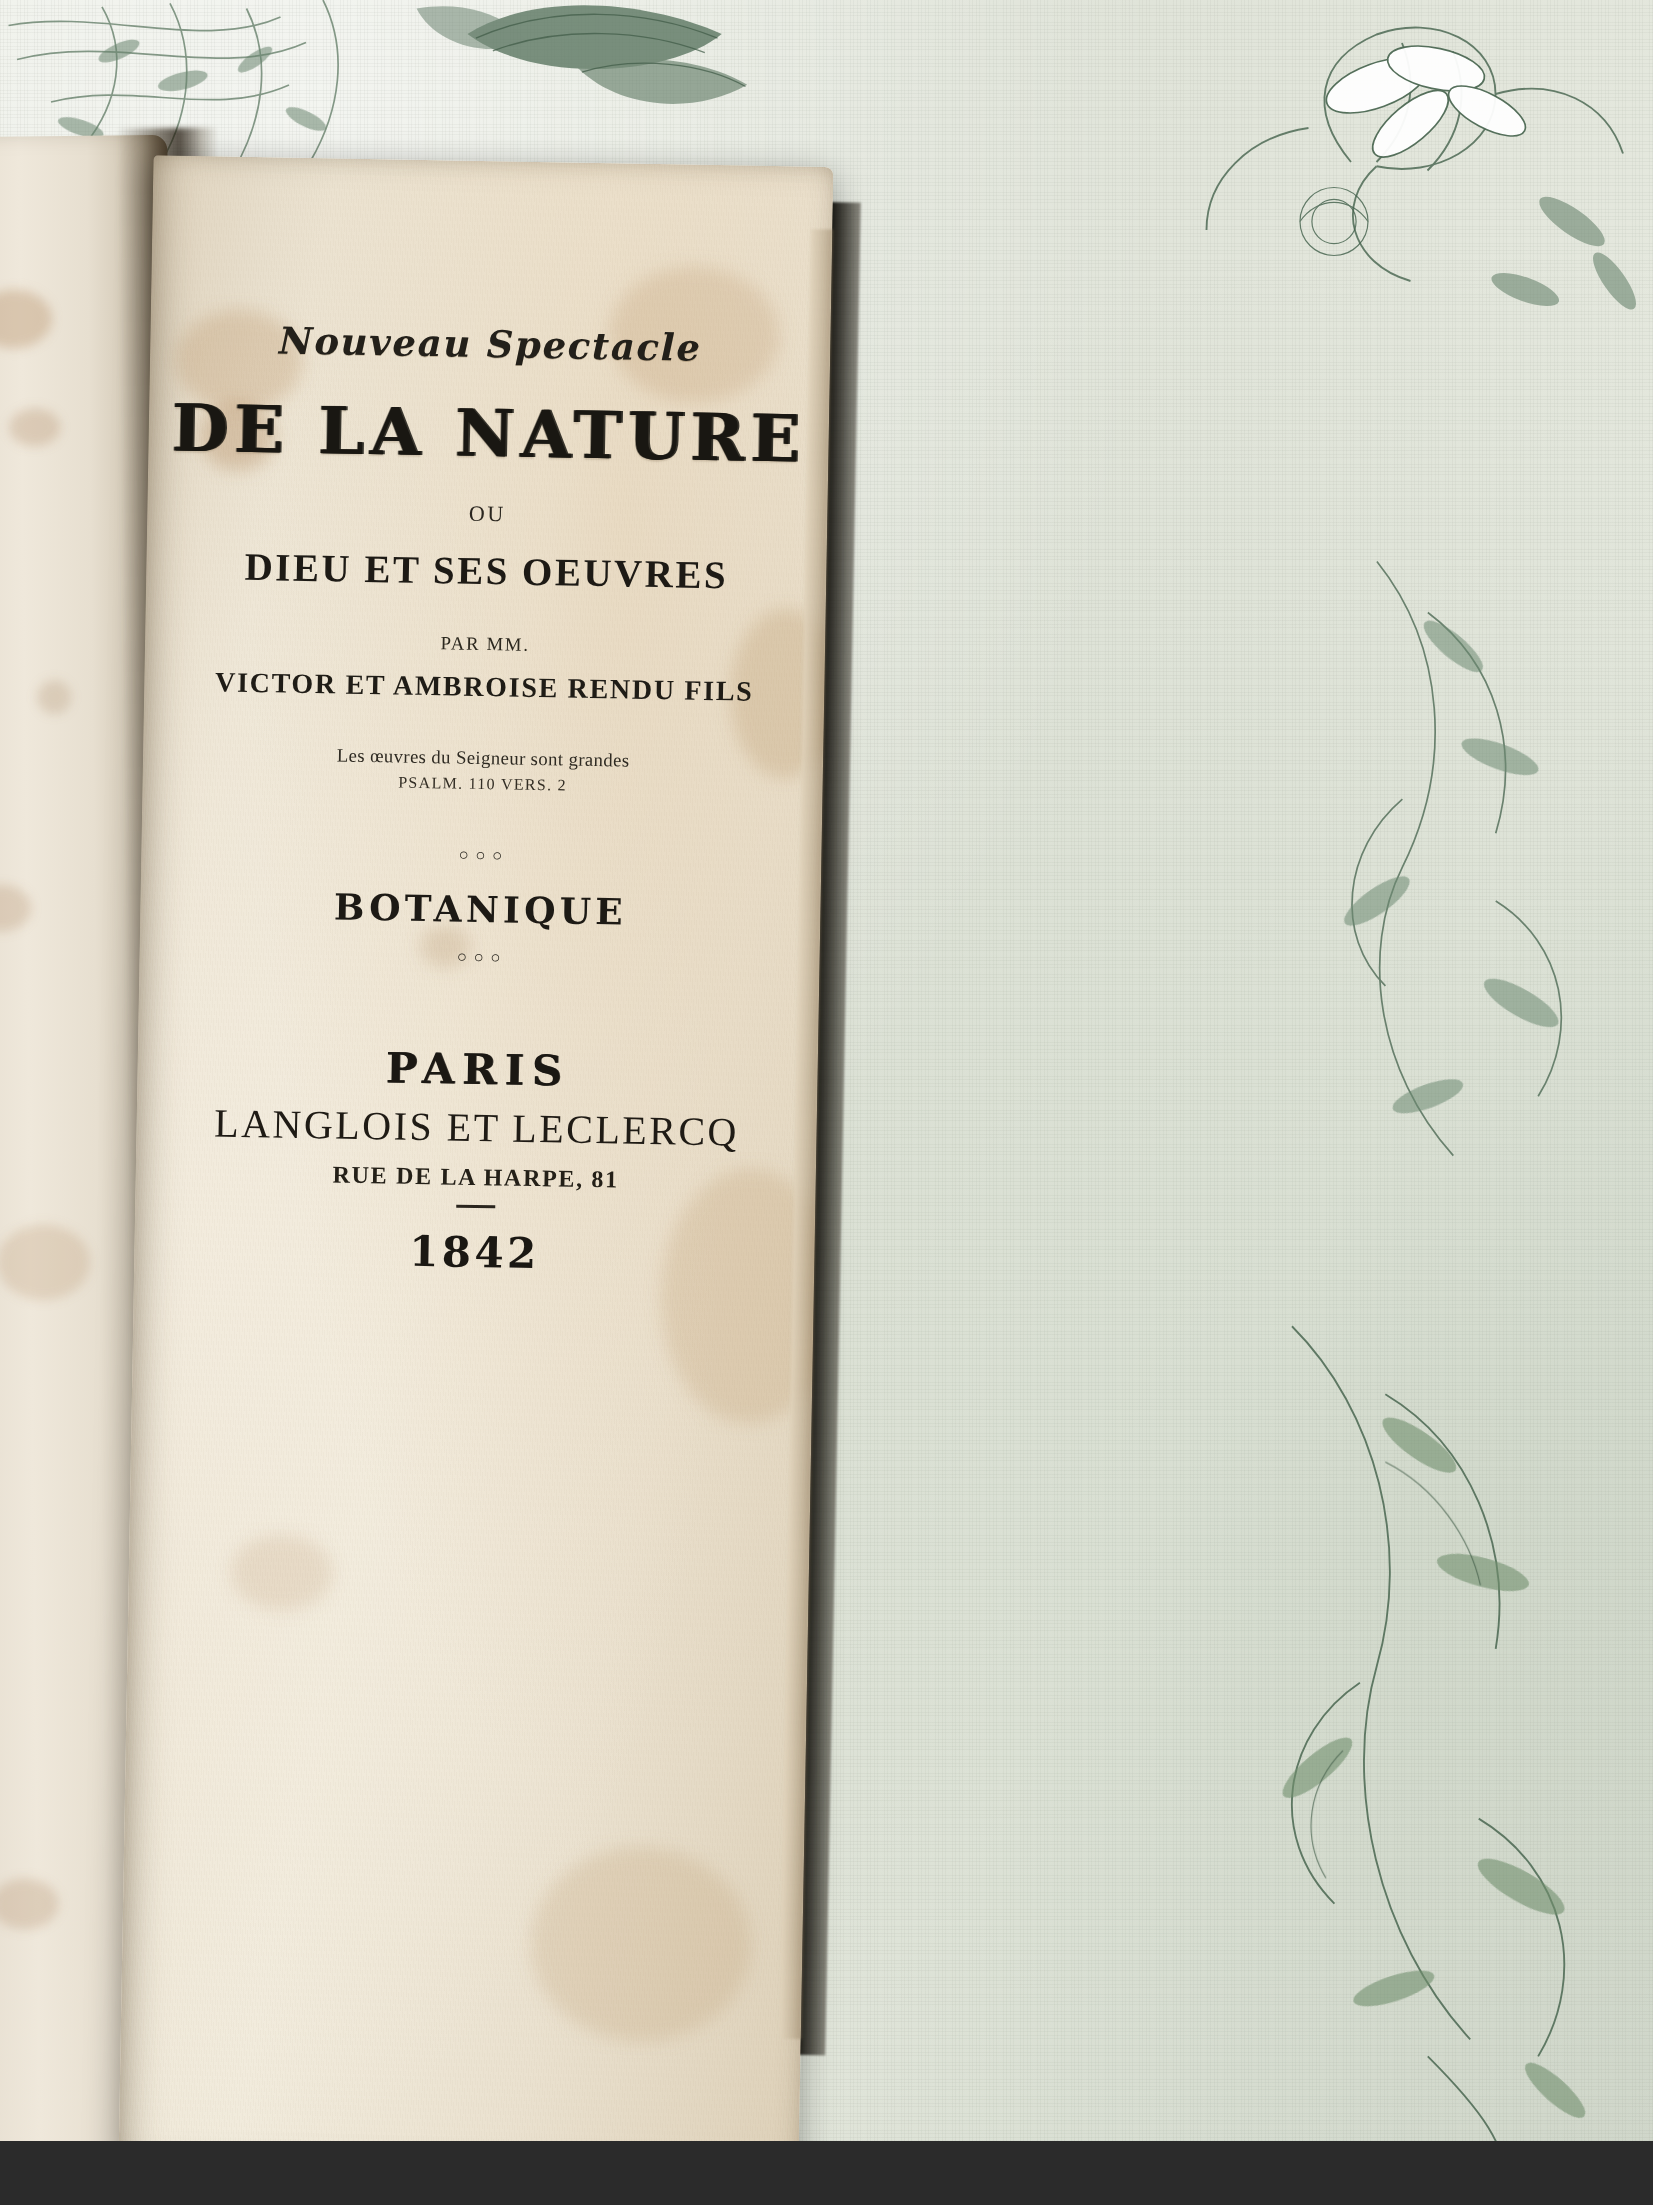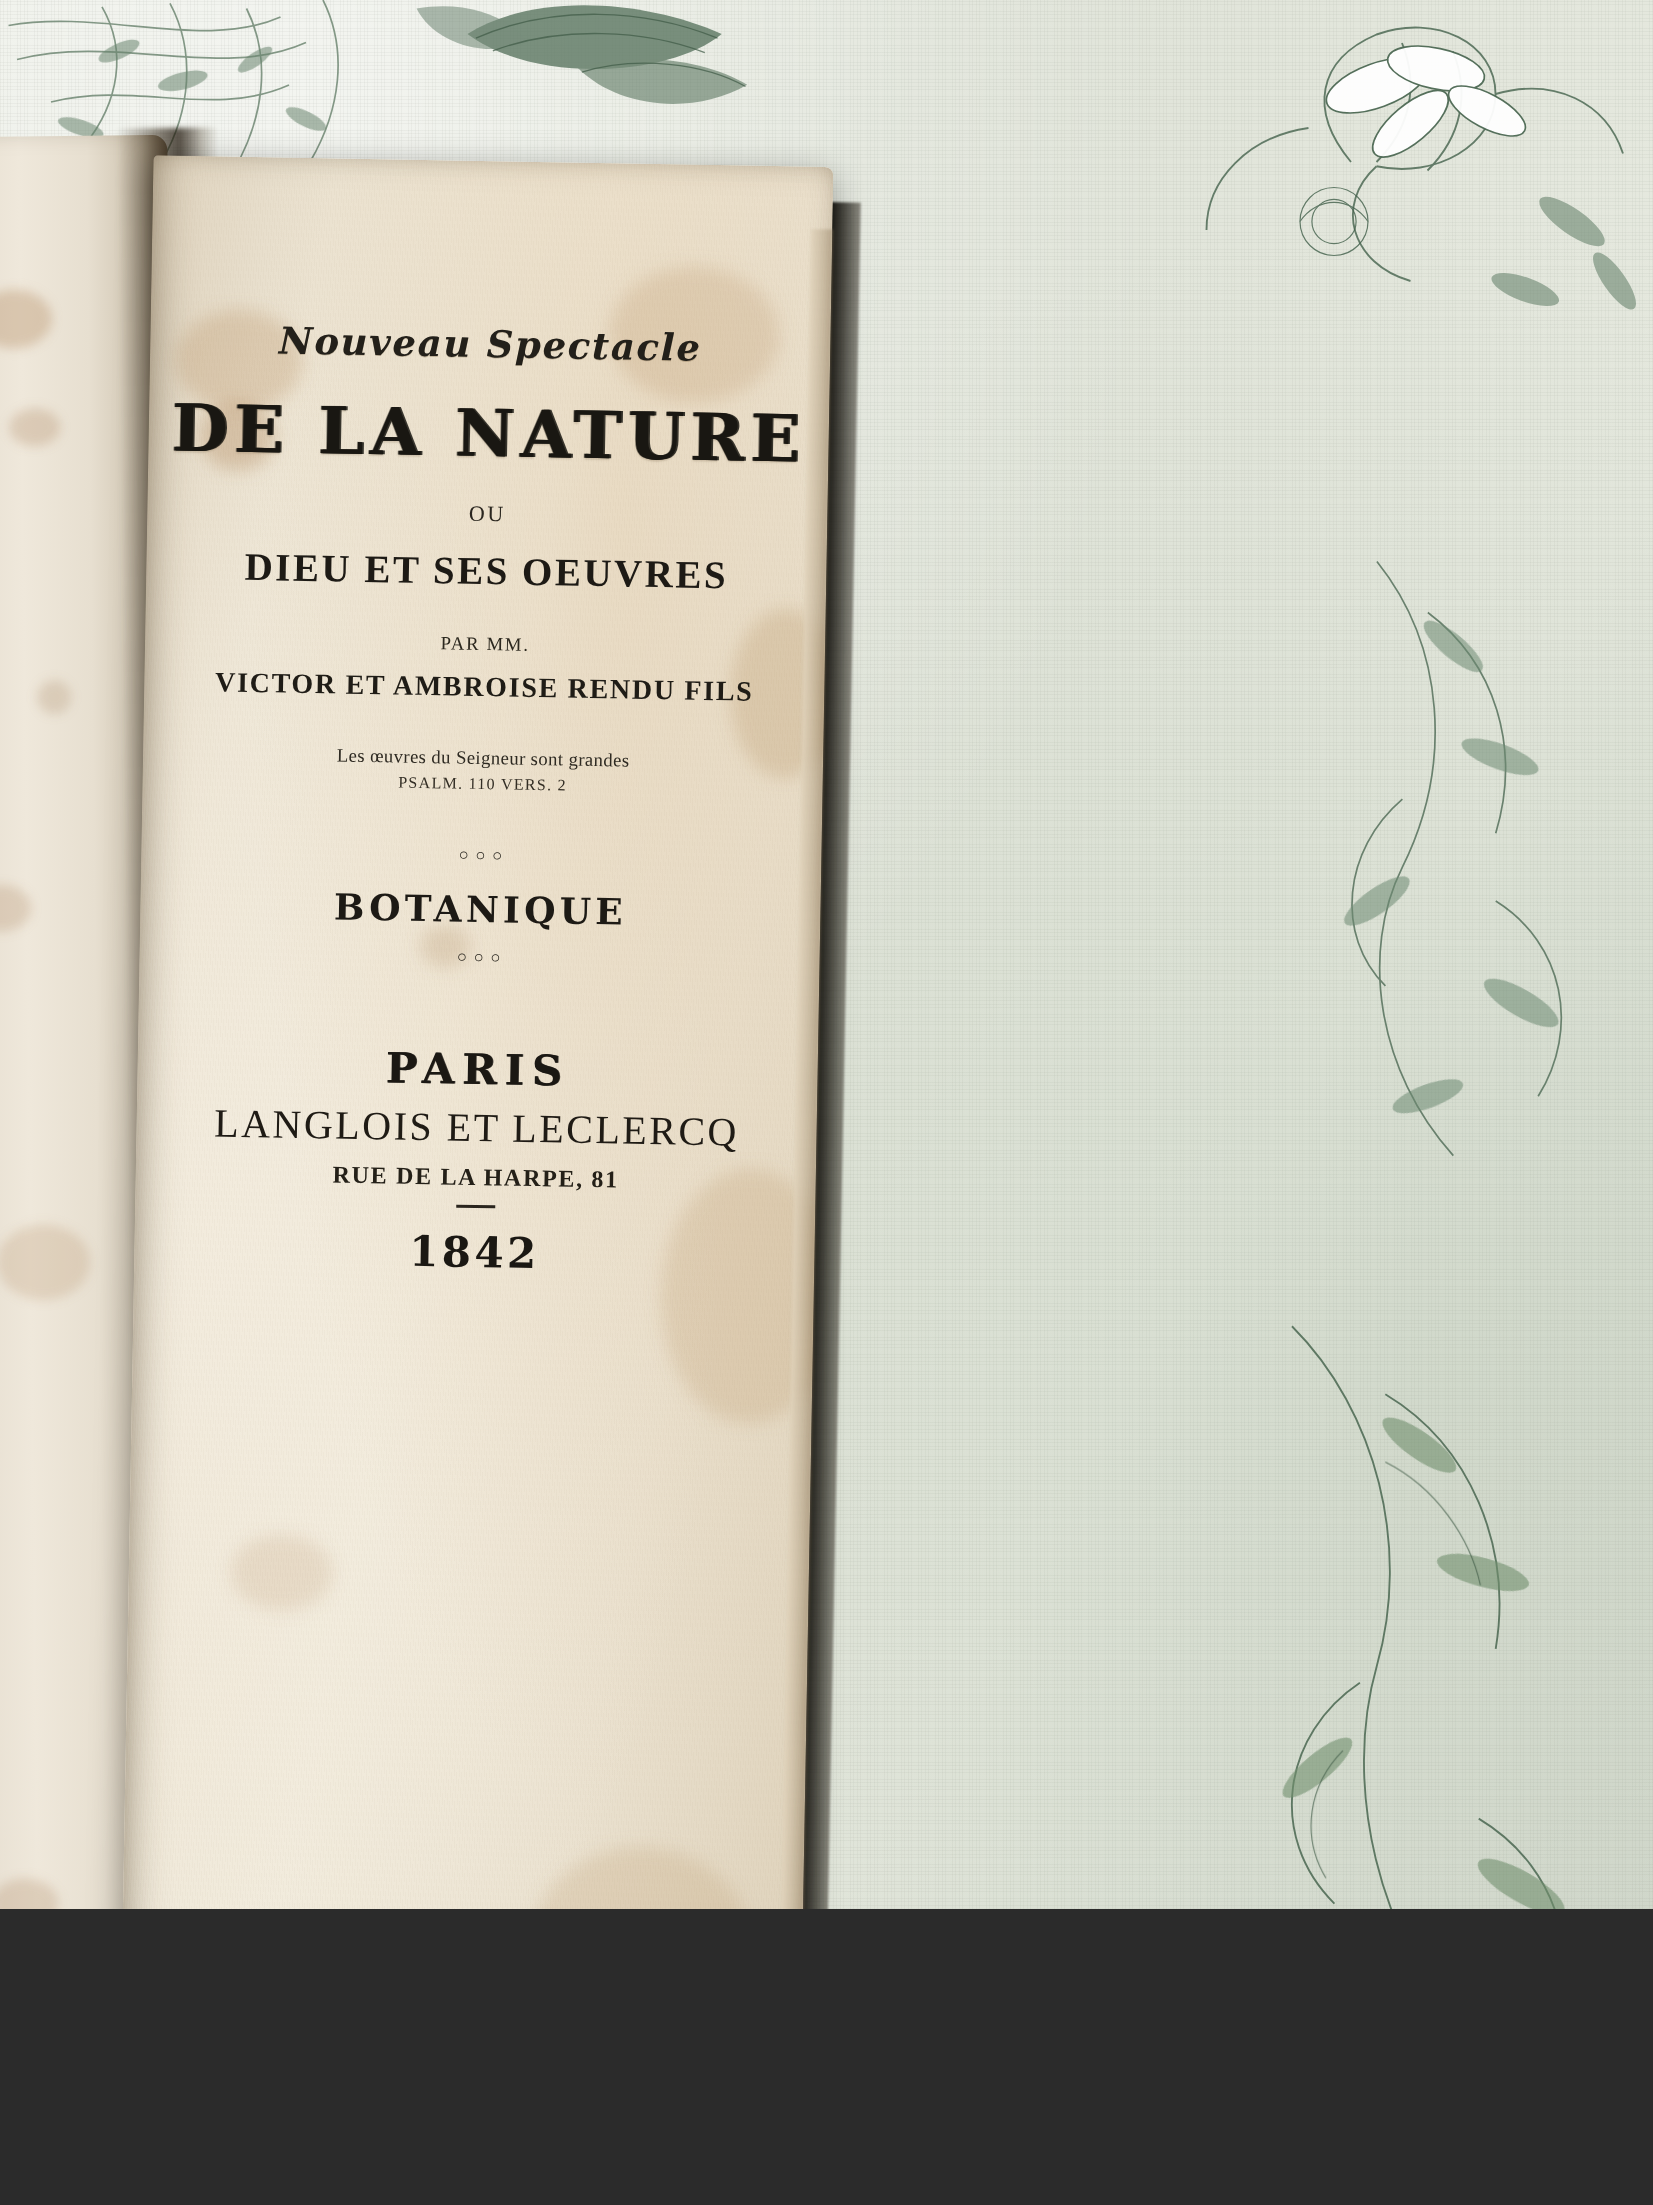--- a/index.html
+++ b/index.html
@@ -6,21 +6,21 @@
     margin: 0;
     padding: 0;
     background: #2b2b2b;
   }
   body {
     font-family: "Liberation Serif", serif;
   }
   #scene {
     position: relative;
     width: 1654px;
-    height: 1909px;
+    height: 2141px;
     overflow: hidden;
     background: #3b82f6;
   }
 
   
   .fabric {
     position: absolute;
     inset: 0;
     background:
       radial-gradient(ellipse at 18% 6%, rgba(255,255,255,0.55) 0%, rgba(255,255,255,0) 45%),

